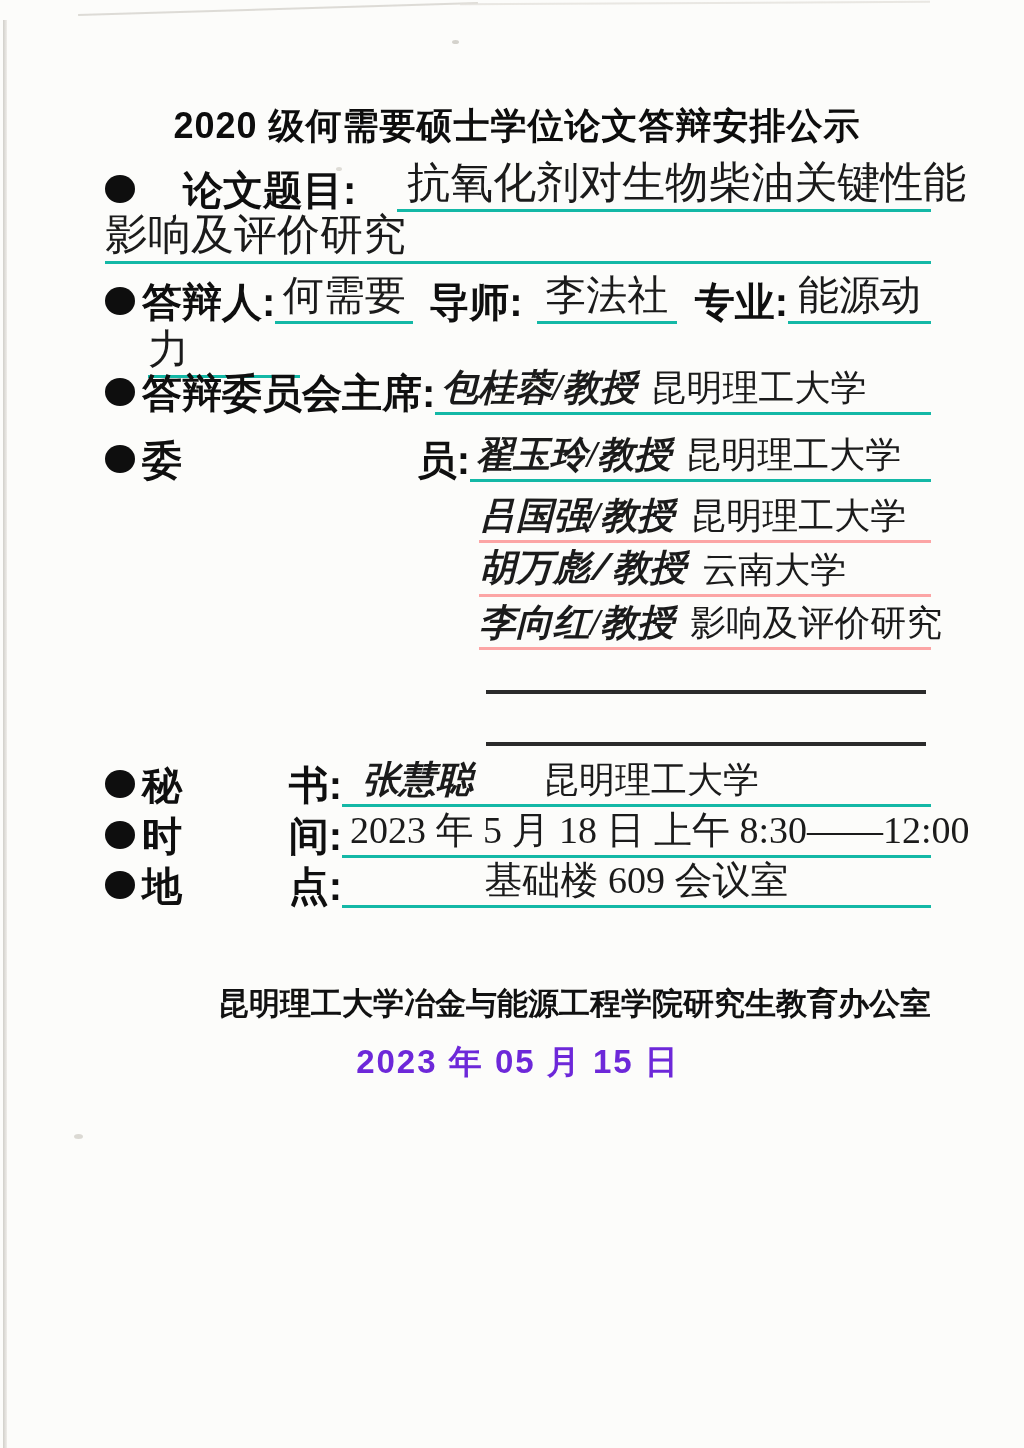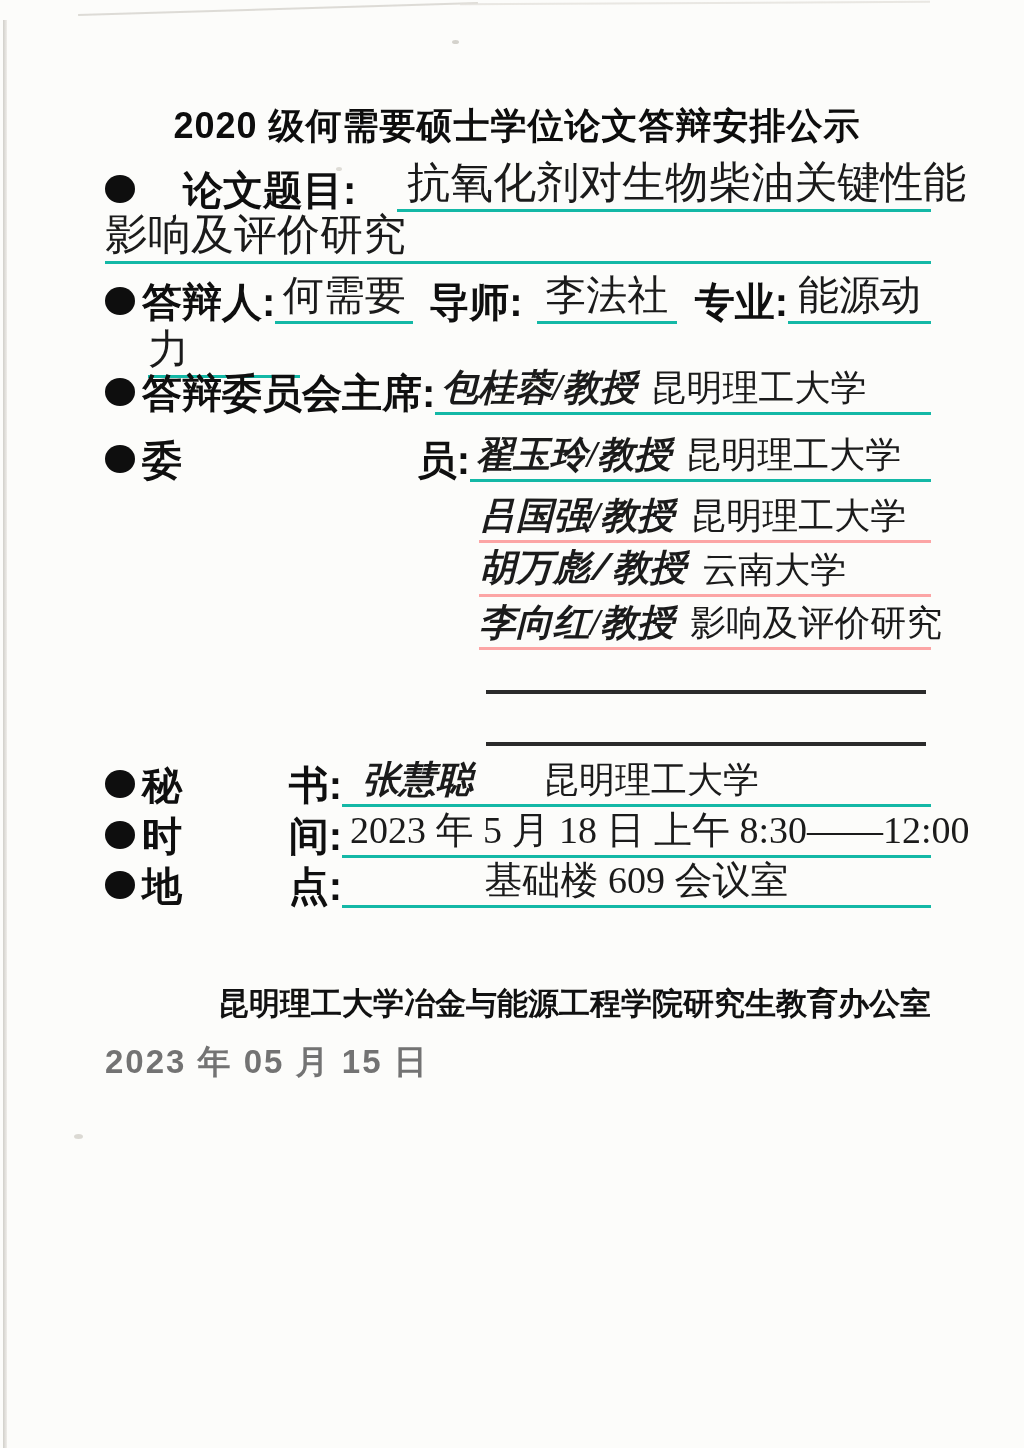--- a/index.html
+++ b/index.html
@@ -69,22 +69,22 @@
     position:absolute;left:486px;width:440px;height:0;
     border-bottom:4px solid #2b2b2b;
   }
   .footer1{
     position:absolute;top:983px;left:105px;width:826px;
     text-align:right;font-family:"Liberation Sans",sans-serif;
     font-weight:700;font-size:31px;color:#111;white-space:nowrap;
   }
   .footer2{
     position:absolute;top:1040px;left:105px;width:826px;
-    text-align:left;font-family:"Liberation Sans",sans-serif;
-    font-weight:700;font-size:33px;color:#737373;letter-spacing:2px;white-space:nowrap;
+    text-align:center;font-family:"Liberation Sans",sans-serif;
+    font-weight:700;font-size:33px;color:#6d28d9;letter-spacing:2px;white-space:nowrap;
   }
 </style>
 </head>
 <body>
 
 <div class="page">
 
   <div class="edge-left"></div>
   <div class="scan-top"></div>
   <div class="scan-top2"></div>

